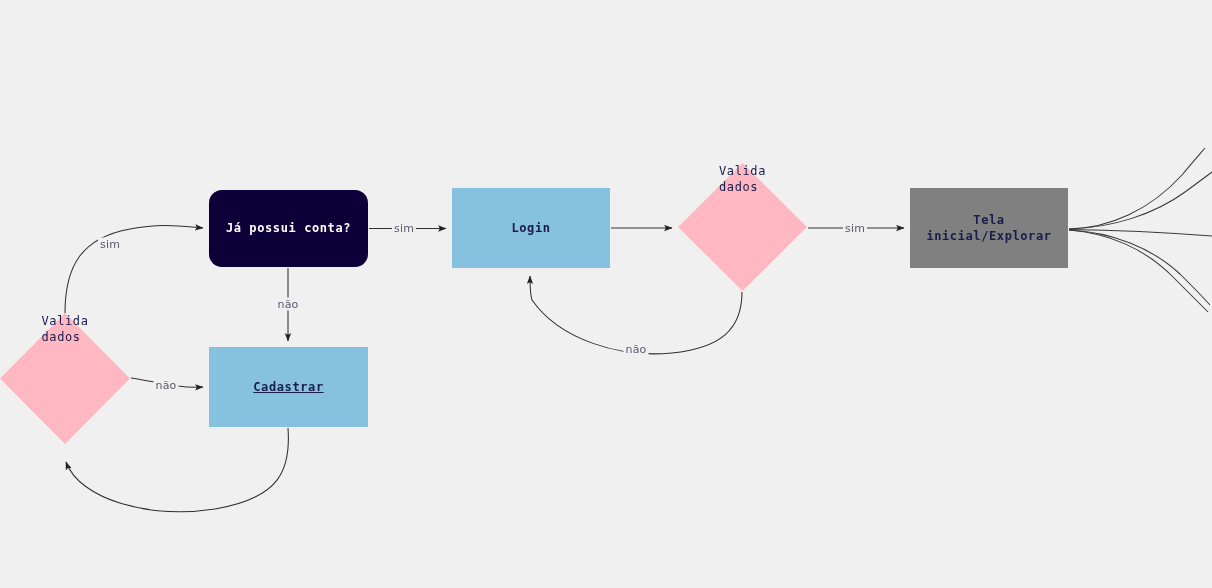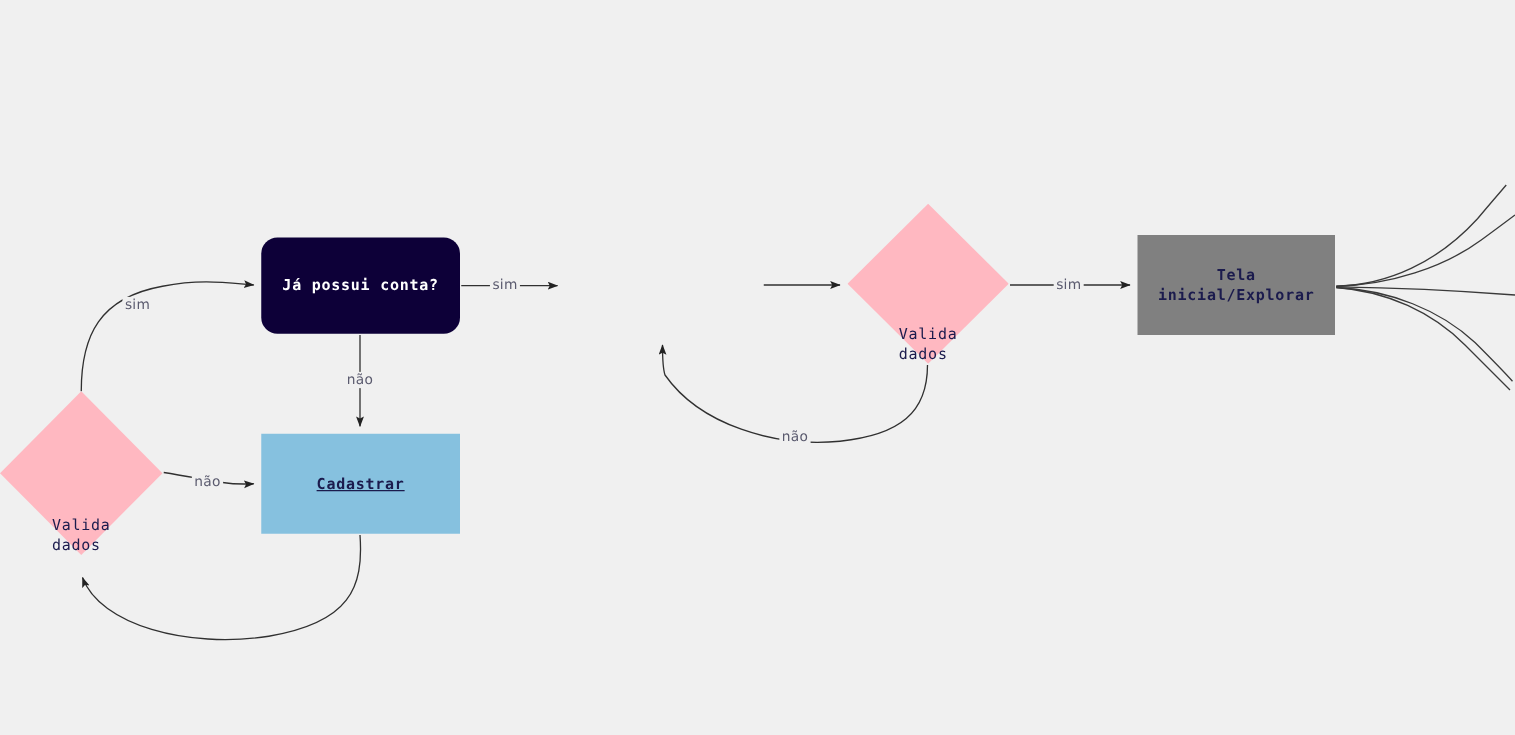--- a/index.html
+++ b/index.html
@@ -55,21 +55,21 @@
     width: 100%;
     height: 100%;
   }
   .diamond-text {
     position: absolute;
     left: 0;
     top: 0;
     width: 100%;
     height: 100%;
     display: flex;
-    align-items: flex-end;
+    align-items: flex-start;
     justify-content: center;
   }
   .edge-label {
     position: absolute;
     font-family: "DejaVu Sans", "Liberation Sans", sans-serif;
     font-size: 11px;
     color: #5a5a6e;
     background: #f0f0f0;
     padding: 0 2px;
     transform: translate(-50%, -50%);
@@ -113,20 +113,23 @@
   </svg>
 
   <div class="node n-decision-dark" style="left:209px; top:190px; width:159px; height:77px; background:#0d0038;">
     <span class="node-label" style="color:#ffffff;">Já possui conta?</span>
   </div>
 
   <div class="node" style="left:209px; top:347px; width:159px; height:80px; background:#86c1df;">
     <span class="node-label" style="color:#1b1b4d;text-decoration:underline;">Cadastrar</span>
   </div>
 
+  <div class="node" style="left:452px; top:188px; width:158px; height:80px; background:#86c1df;">
+    <span class="node-label" style="color:#1b1b4d;">Login</span>
+  </div>
 
   <div class="node" style="left:910px; top:188px; width:158px; height:80px; background:#808080;">
     <span class="node-label" style="color:#1b1b4d;">Tela inicial/Explorar</span>
   </div>
 
   <div class="diamond-wrap" style="left:0px; top:313px; width:130px; height:131px;">
     <svg class="diamond-shape" viewBox="0 0 130 131" preserveAspectRatio="none">
       <polygon points="65,0 130,65.5 65,131 0,65.5" fill="#ffb8c1"></polygon>
     </svg>
     <div class="diamond-text">

